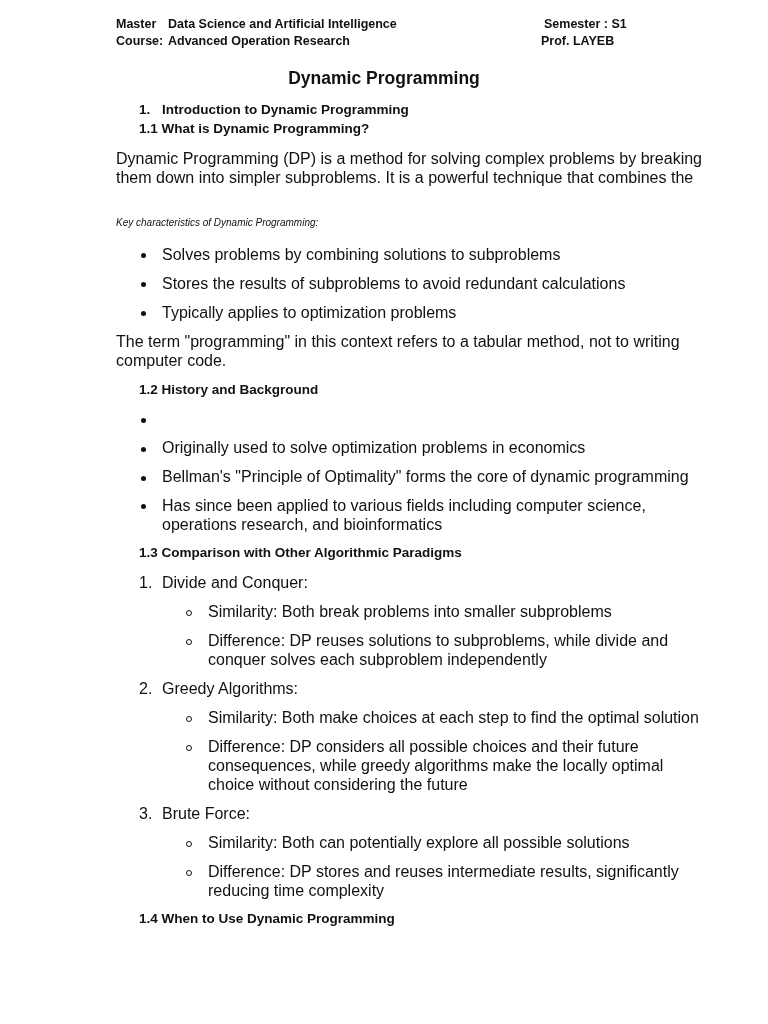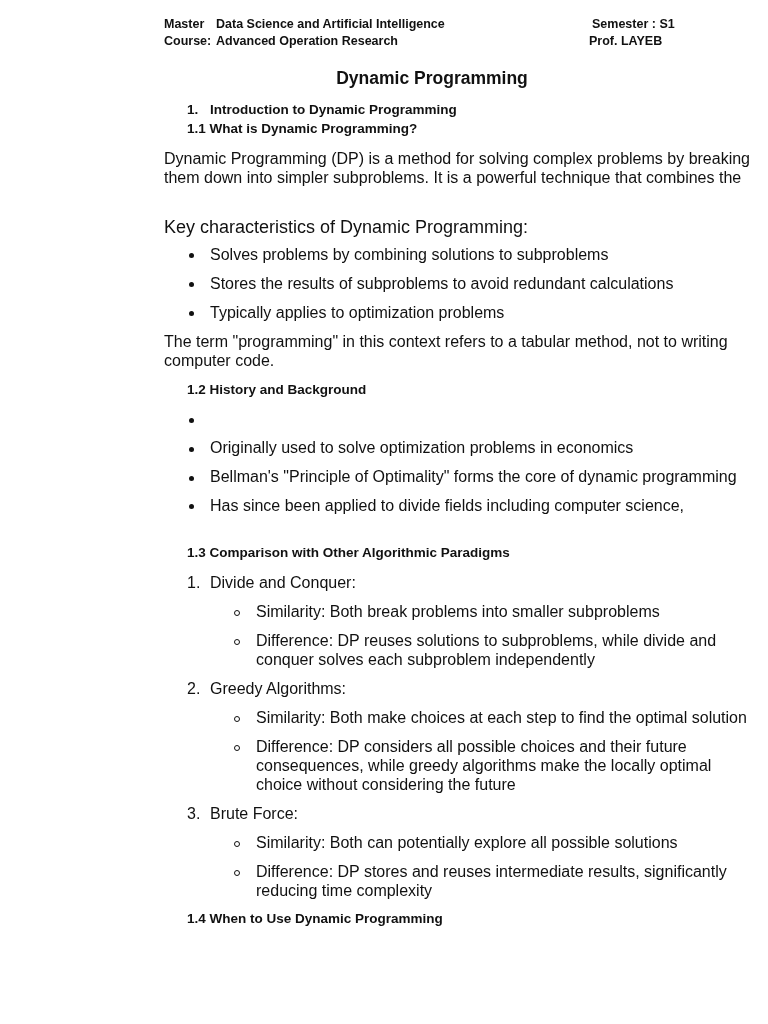--- a/index.html
+++ b/index.html
@@ -1,24 +1,24 @@
 <!DOCTYPE html>
 <html><head>
 <meta charset="utf-8">
 <style>
   html, body { margin: 0; padding: 0; background: #ffffff; }
   body { width: 768px; height: 1024px; position: relative; overflow: hidden;
          font-family: "Liberation Sans", sans-serif; color: #111; }
-  .page { position: absolute; left: 0; top: 0; width: 708px; height: 1024px; margin-left: 48px; }
+  .page { position: absolute; left: 0; top: 0; width: 708px; height: 1024px; }
   .abs { position: absolute; white-space: nowrap; }
   .hdr { font-size: 12.5px; font-weight: bold; color: #111; }
   .title { font-size: 17.5px; font-weight: bold; color: #111; }
   .h { font-size: 13.5px; font-weight: bold; }
   .t { font-size: 16px; }
-  .it { font-size: 18px; }
+  .it { font-size: 10px; font-style: italic; }
   .bullet { position: absolute; width: 5px; height: 5px; border-radius: 50%; background: #111; }
   .circ { position: absolute; width: 4px; height: 4px; border-radius: 50%; border: 1px solid #111; background: transparent; }
 </style>
 </head>
 <body>
 
 <div class="page">
 
   <div class="abs hdr" style="left:116px; top:17px;">Master</div>
   <div class="abs hdr" style="left:168px; top:17px;">Data Science and Artificial Intelligence</div>
@@ -49,21 +49,22 @@
   <div class="abs t" style="left:116px; top:352px;">computer code.</div>
 
   <div class="abs h" style="left:139px; top:382px;">1.2 History and Background</div>
 
   <span class="bullet" style="left:141px; top:418px;"></span>
   <span class="bullet" style="left:141px; top:447px;"></span>
   <div class="abs t" style="left:162px; top:439px;">Originally used to solve optimization problems in economics</div>
   <span class="bullet" style="left:141px; top:476px;"></span>
   <div class="abs t" style="left:162px; top:468px;">Bellman's "Principle of Optimality" forms the core of dynamic programming</div>
   <span class="bullet" style="left:141px; top:504px;"></span>
-  <div class="abs t" style="left:162px; top:497px;">Has since been applied to divide fields including computer science,</div>
+  <div class="abs t" style="left:162px; top:497px;">Has since been applied to various fields including computer science,</div>
+  <div class="abs t" style="left:162px; top:516px;">operations research, and bioinformatics</div>
 
   <div class="abs h" style="left:139px; top:545px;">1.3 Comparison with Other Algorithmic Paradigms</div>
 
   <div class="abs t" style="left:139px; top:574px;">1.</div>
   <div class="abs t" style="left:162px; top:574px;">Divide and Conquer:</div>
   <span class="circ" style="left:186px; top:610px;"></span>
   <div class="abs t" style="left:208px; top:603px;">Similarity: Both break problems into smaller subproblems</div>
   <span class="circ" style="left:186px; top:639px;"></span>
   <div class="abs t" style="left:208px; top:632px;">Difference: DP reuses solutions to subproblems, while divide and</div>
   <div class="abs t" style="left:208px; top:651px;">conquer solves each subproblem independently</div>

